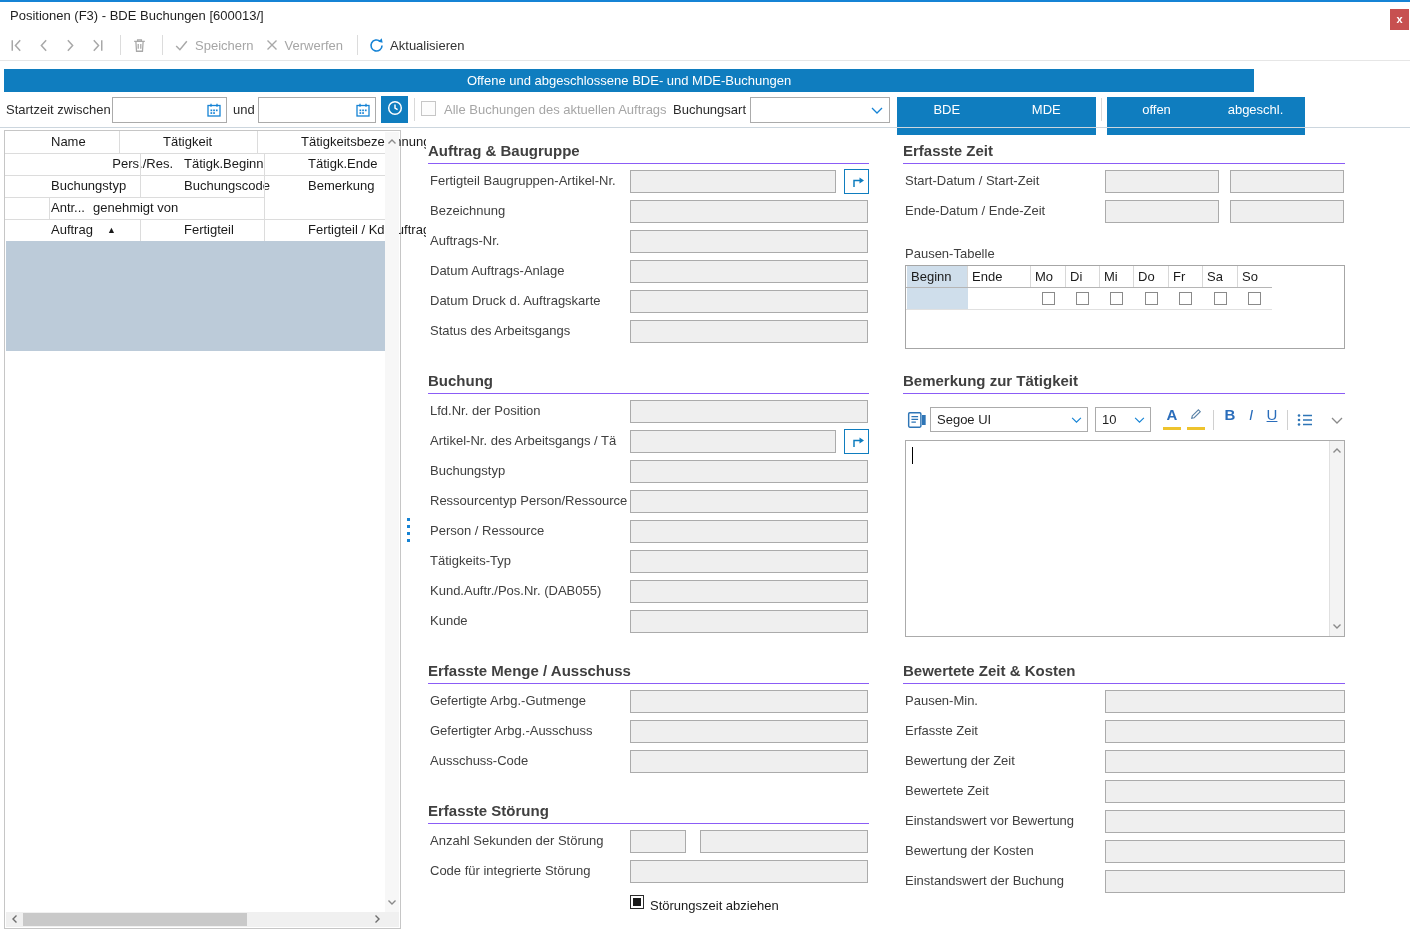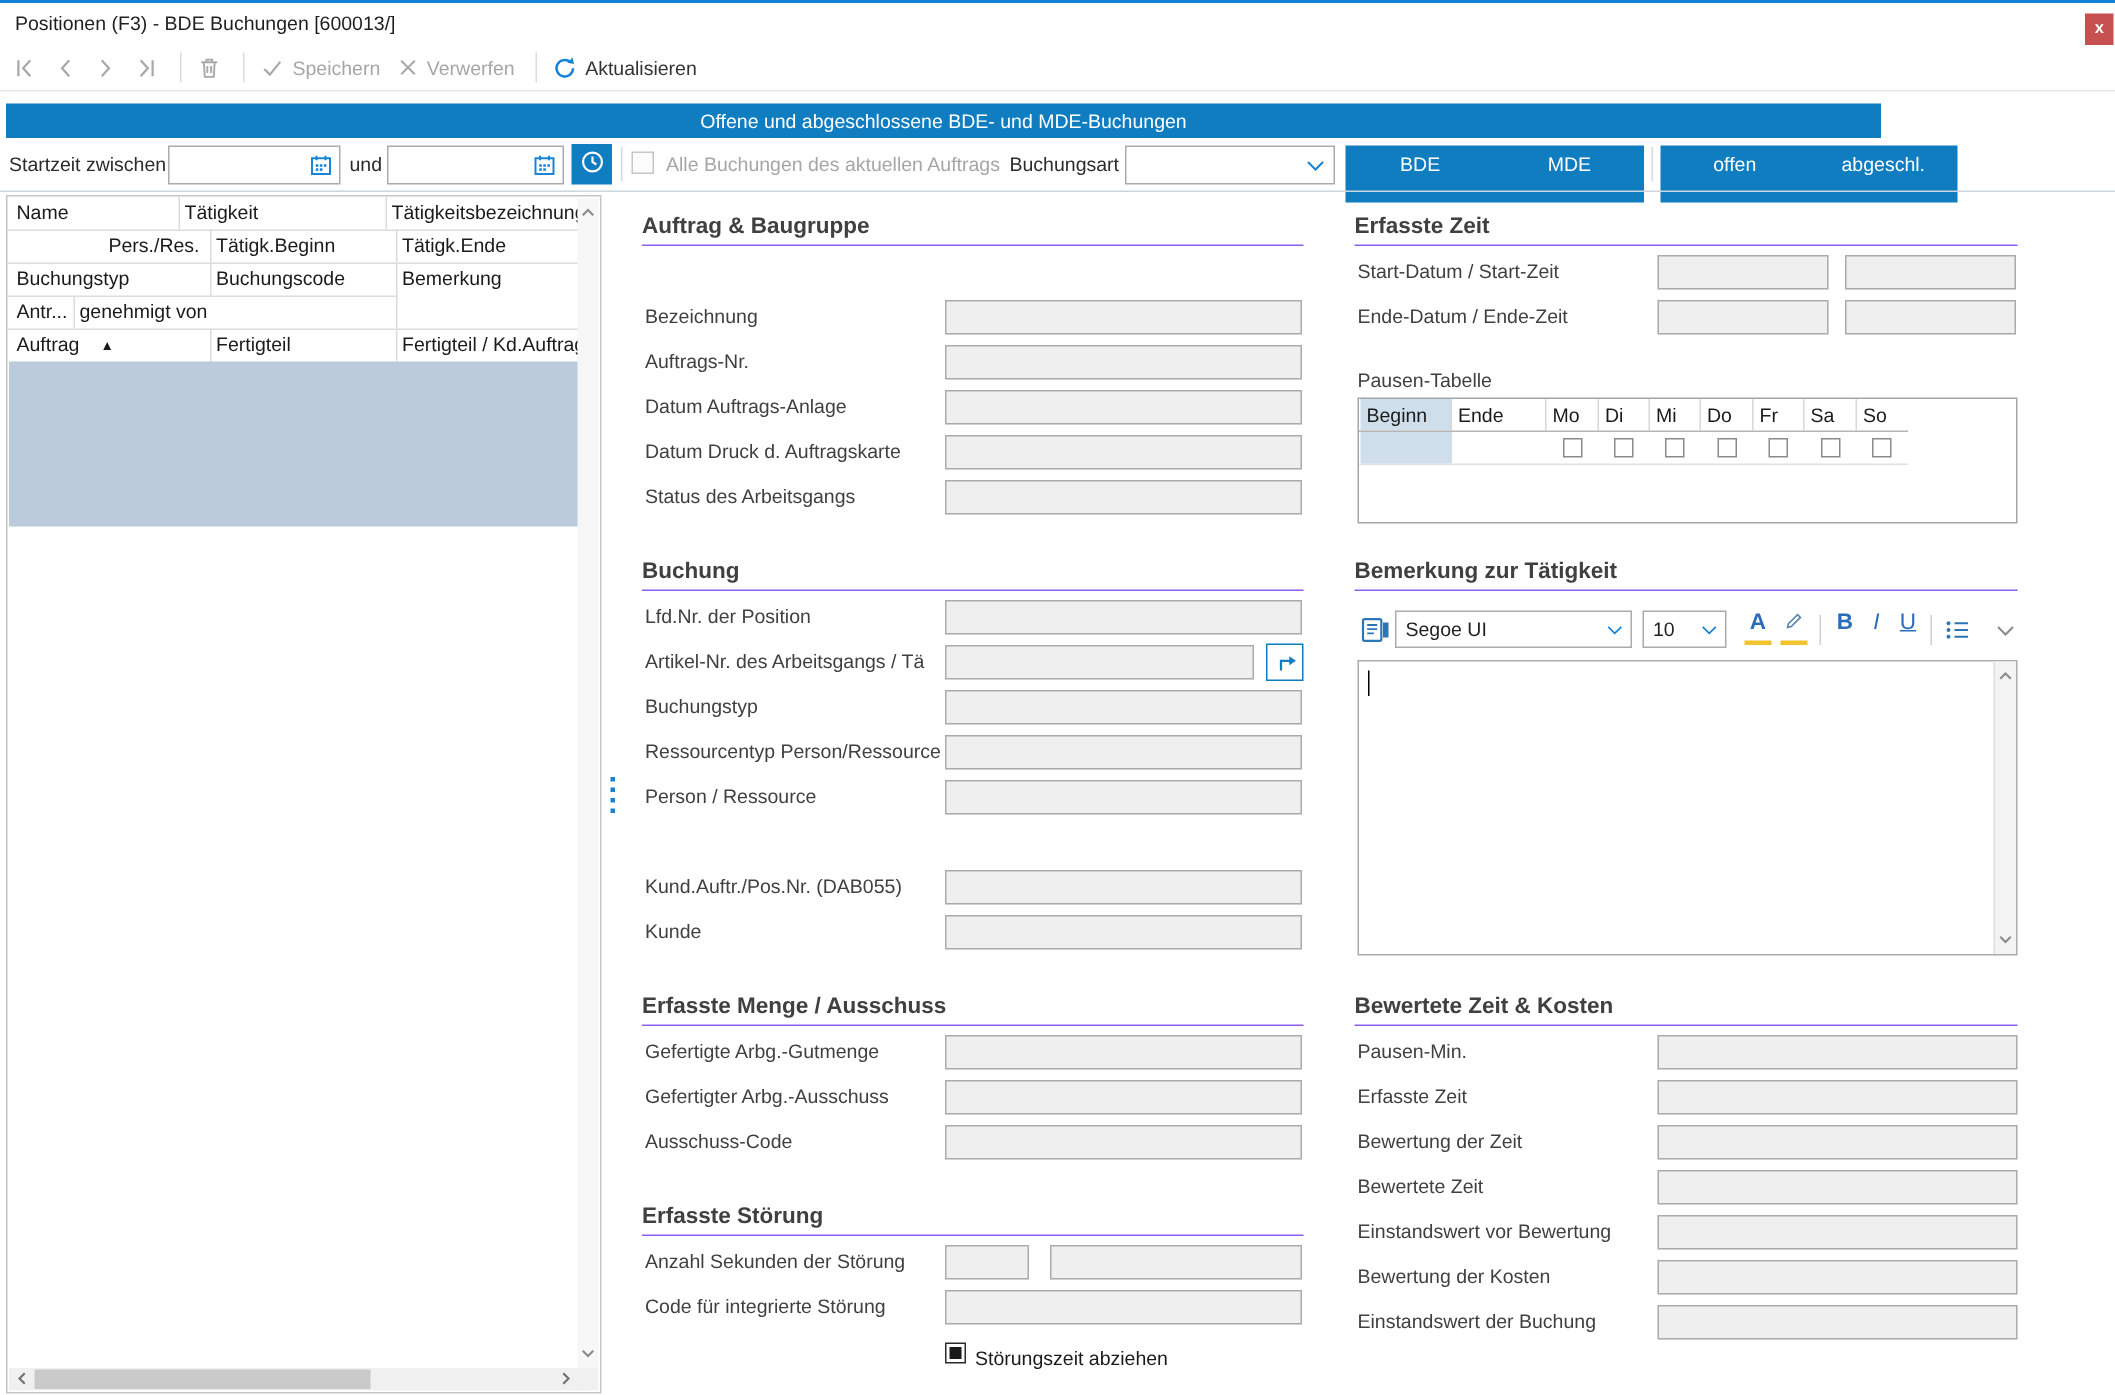--- a/index.html
+++ b/index.html
@@ -30,21 +30,21 @@
   .clockbtn{position:absolute;top:0;width:27px;height:27px;background:#0f7dbf;border:0;padding:0;}
   .vline{position:absolute;top:2px;width:1px;height:23px;background:#d9d9d9;}
   .cbx{position:absolute;width:15px;height:15px;background:#fcfcfc;border:1px solid #c6c6c6;box-sizing:border-box;}
   .ddl{position:absolute;top:1px;height:26px;background:#fff;border:1px solid #ababab;box-sizing:border-box;}
   .ddl svg{position:absolute;right:6px;top:9px;}
   .segbtn{position:absolute;top:1px;height:38px;background:#0f7dbf;color:#fff;display:flex;}
   .segbtn span{flex:1;text-align:center;line-height:26px;font-size:13px;}
   .hsep2{left:0;top:127px;width:1410px;height:1px;background:#ccd6de;}
   
   .gridpanel{left:4px;top:130px;width:397px;height:799px;border:1px solid #c6c6c6;box-sizing:border-box;background:#fff;}
-  .ghead{position:absolute;font-size:13px;color:#1a1a1a;white-space:nowrap;overflow:hidden;line-height:22px;}
+  .ghead{position:absolute;font-size:13px;color:#1a1a1a;white-space:nowrap;overflow:hidden;line-height:22px;margin-left:40px;}
   .gl{position:absolute;background:#dcdcdc;}
   .gselection{position:absolute;left:1px;top:110px;width:380px;height:110px;background:#bccbd9;}
   .vscroll{position:absolute;right:1px;top:1px;width:14px;height:780px;background:#f7f7f7;}
   .hscroll{position:absolute;left:1px;bottom:1px;width:380px;height:15px;background:#f0f0f0;}
   .hthumb{position:absolute;left:17px;top:1px;width:224px;height:13px;background:#c9c9c9;}
   .scorner{position:absolute;right:1px;bottom:1px;width:14px;height:15px;background:#f0f0f0;}
   .sarrow{position:absolute;width:12px;height:12px;}
   
   .splitdots{left:405px;top:518px;width:6px;}
   .splitdots i{display:block;width:3px;height:3px;background:#1583d5;margin:0 auto 4px auto;}
@@ -266,20 +266,30 @@
   <div class="abs splitdots">
       <i></i>
       <i></i>
       <i></i>
       <i></i>
     </div>
 
   <div class="sect" style="left:428px;top:142px;width:441px">
     <span class="st">Auftrag &amp; Baugruppe</span>
   </div>
+  <div class="frow" style="top:170px">
+    <span class="lbl mid">Fertigteil Baugruppen-Artikel-Nr.</span>
+    <div class="fin" style="left:630px;width:206px"></div>
+    <button class="jumpbtn">
+      <svg width="16" height="16" viewBox="0 0 16 16">
+          <path d="M5 13V6.5h6.5" fill="none" stroke="#0f7dbf" stroke-width="1.5"></path>
+          <path d="M10.5 3.5l4.5 3-4.5 3z" fill="#0f7dbf"></path>
+        </svg>
+    </button>
+  </div>
   <div class="frow" style="top:200px">
     <span class="lbl mid">Bezeichnung</span>
     <div class="fin" style="left:630px;width:238px"></div>
   </div>
   <div class="frow" style="top:230px">
     <span class="lbl mid">Auftrags-Nr.</span>
     <div class="fin" style="left:630px;width:238px"></div>
   </div>
   <div class="frow" style="top:260px">
     <span class="lbl mid">Datum Auftrags-Anlage</span>
@@ -314,20 +324,24 @@
   <div class="frow" style="top:460px">
     <span class="lbl mid">Buchungstyp</span>
     <div class="fin" style="left:630px;width:238px"></div>
   </div>
   <div class="frow" style="top:490px">
     <span class="lbl mid">Ressourcentyp Person/Ressource</span>
     <div class="fin" style="left:630px;width:238px"></div>
   </div>
   <div class="frow" style="top:520px">
     <span class="lbl mid">Person / Ressource</span>
+    <div class="fin" style="left:630px;width:238px"></div>
+  </div>
+  <div class="frow" style="top:550px">
+    <span class="lbl mid">Tätigkeits-Typ</span>
     <div class="fin" style="left:630px;width:238px"></div>
   </div>
   <div class="frow" style="top:580px">
     <span class="lbl mid">Kund.Auftr./Pos.Nr. (DAB055)</span>
     <div class="fin" style="left:630px;width:238px"></div>
   </div>
   <div class="frow" style="top:610px">
     <span class="lbl mid">Kunde</span>
     <div class="fin" style="left:630px;width:238px"></div>
   </div>

